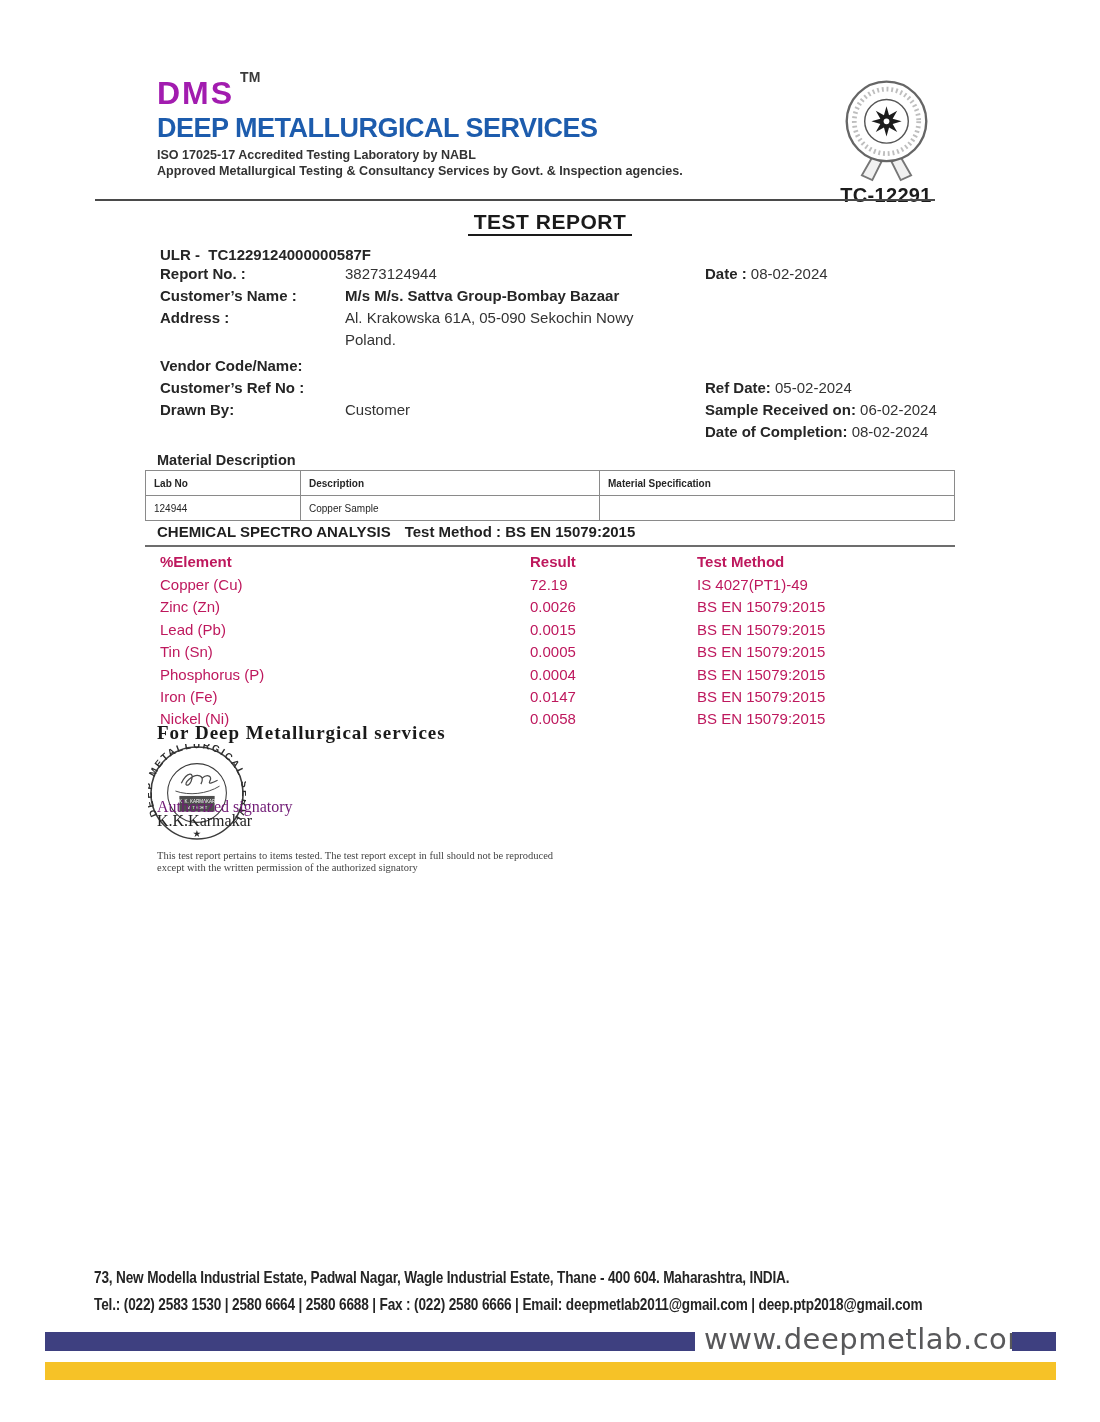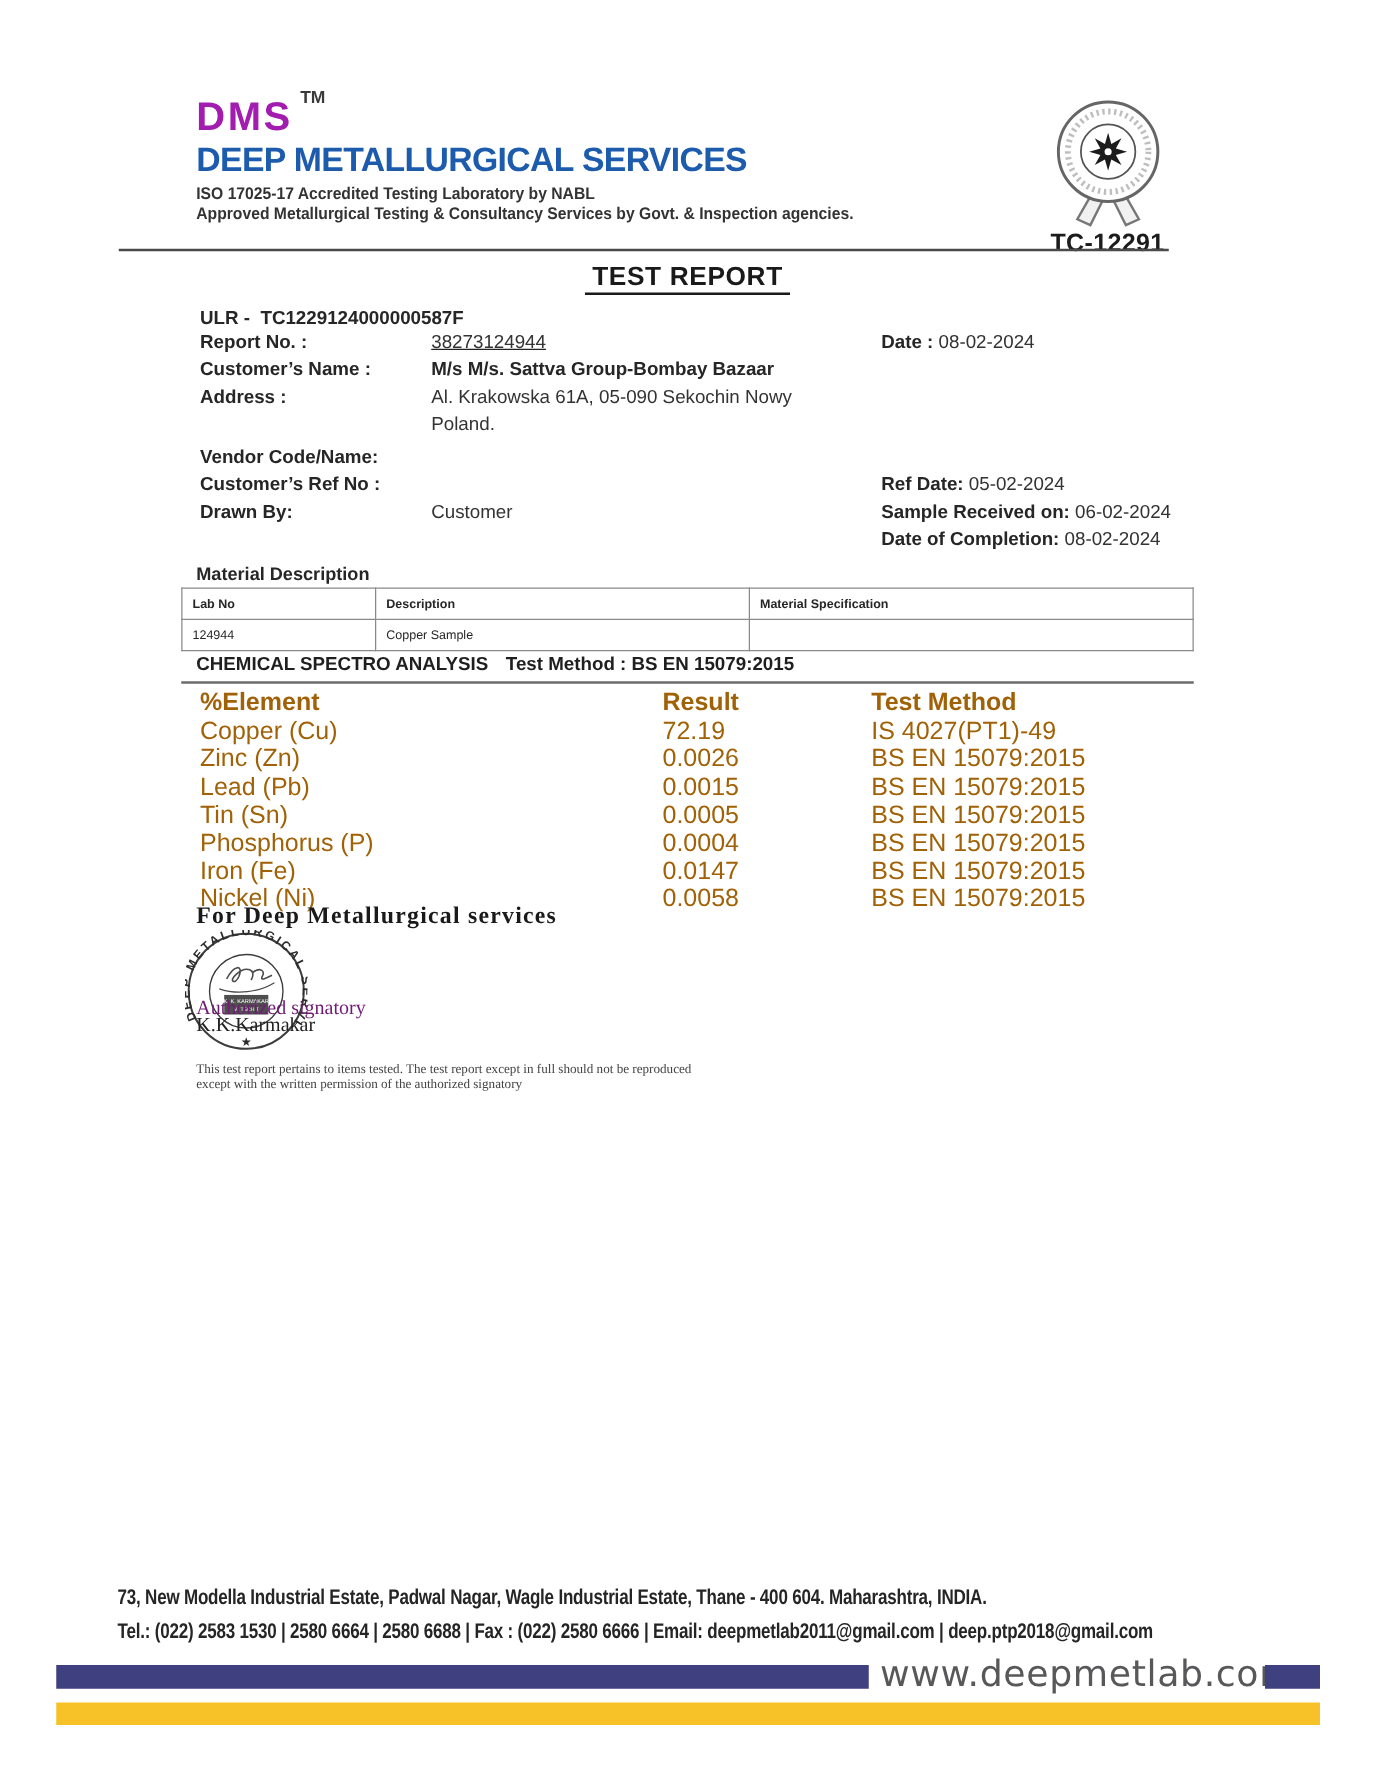--- a/index.html
+++ b/index.html
@@ -40,21 +40,21 @@
   .mat-table{position:absolute;left:145px;top:470px;width:810px;border-collapse:collapse;font-size:10px;}
   .mat-table td,.mat-table th{border:1.5px solid #8a8a8a;height:24px;padding:0 0 0 8px;text-align:left;
         font-weight:normal;color:#262626;}
   .mat-table th{font-weight:bold;}
   .c1{width:146px;} .c2{width:290px;}
 
   
   .chem-title{position:absolute;left:157px;top:523px;font-size:15px;font-weight:bold;color:#1f1f1f;white-space:nowrap;}
   .chem-title .tm-label{margin-left:14px;}
   .chem-rule{position:absolute;left:145px;top:545px;width:810px;height:2px;background:#6d6d6d;}
-  .elems{position:absolute;left:160px;top:550px;width:800px;font-size:20px;color:#a16207;}
+  .elems{position:absolute;left:160px;top:550px;width:800px;font-size:15px;color:#be185d;}
   .erow{display:flex;line-height:22.4px;}
   .erow.head{font-weight:bold;line-height:24px;}
   .ecol1{width:370px;} .ecol2{width:167px;}
 
   
   .for-line{position:absolute;left:157px;top:722px;font-family:"Liberation Serif",serif;
             font-size:19px;font-weight:bold;color:#1a1a1a;letter-spacing:1px;}
   .stamp-svg{position:absolute;left:148px;top:744px;}
   .sig-name{position:absolute;left:157px;top:812px;font-family:"Liberation Serif",serif;font-size:16px;color:#222;}
   .sig-title{position:absolute;left:157px;top:798px;font-family:"Liberation Serif",serif;font-size:16px;color:#701a75;}
@@ -102,21 +102,21 @@
   <div class="header-rule"></div>
 
   <div class="title-wrap">
     <span class="title">TEST REPORT</span>
   </div>
 
   <div class="info">
     <div class="irow" style="top:0;">
       <span class="lbl">ULR -</span>&nbsp;&nbsp;<span class="valb">TC1229124000000587F</span>
     </div>
-    <div class="irow" style="top:19px;text-decoration:underline;">
+    <div class="irow" style="top:19px;">
       <span class="lbl lblw">Report  No. :</span><span class="val">38273124944</span>
     </div>
     <div class="rcol" style="top:19px;">
       <span class="lbl">Date :</span>
       <span class="val">08-02-2024</span>
     </div>
     <div class="irow" style="top:41px;">
       <span class="lbl lblw">Customer’s Name :</span><span class="valb">M/s M/s. Sattva Group-Bombay Bazaar</span>
     </div>
     <div class="irow" style="top:63px;">

